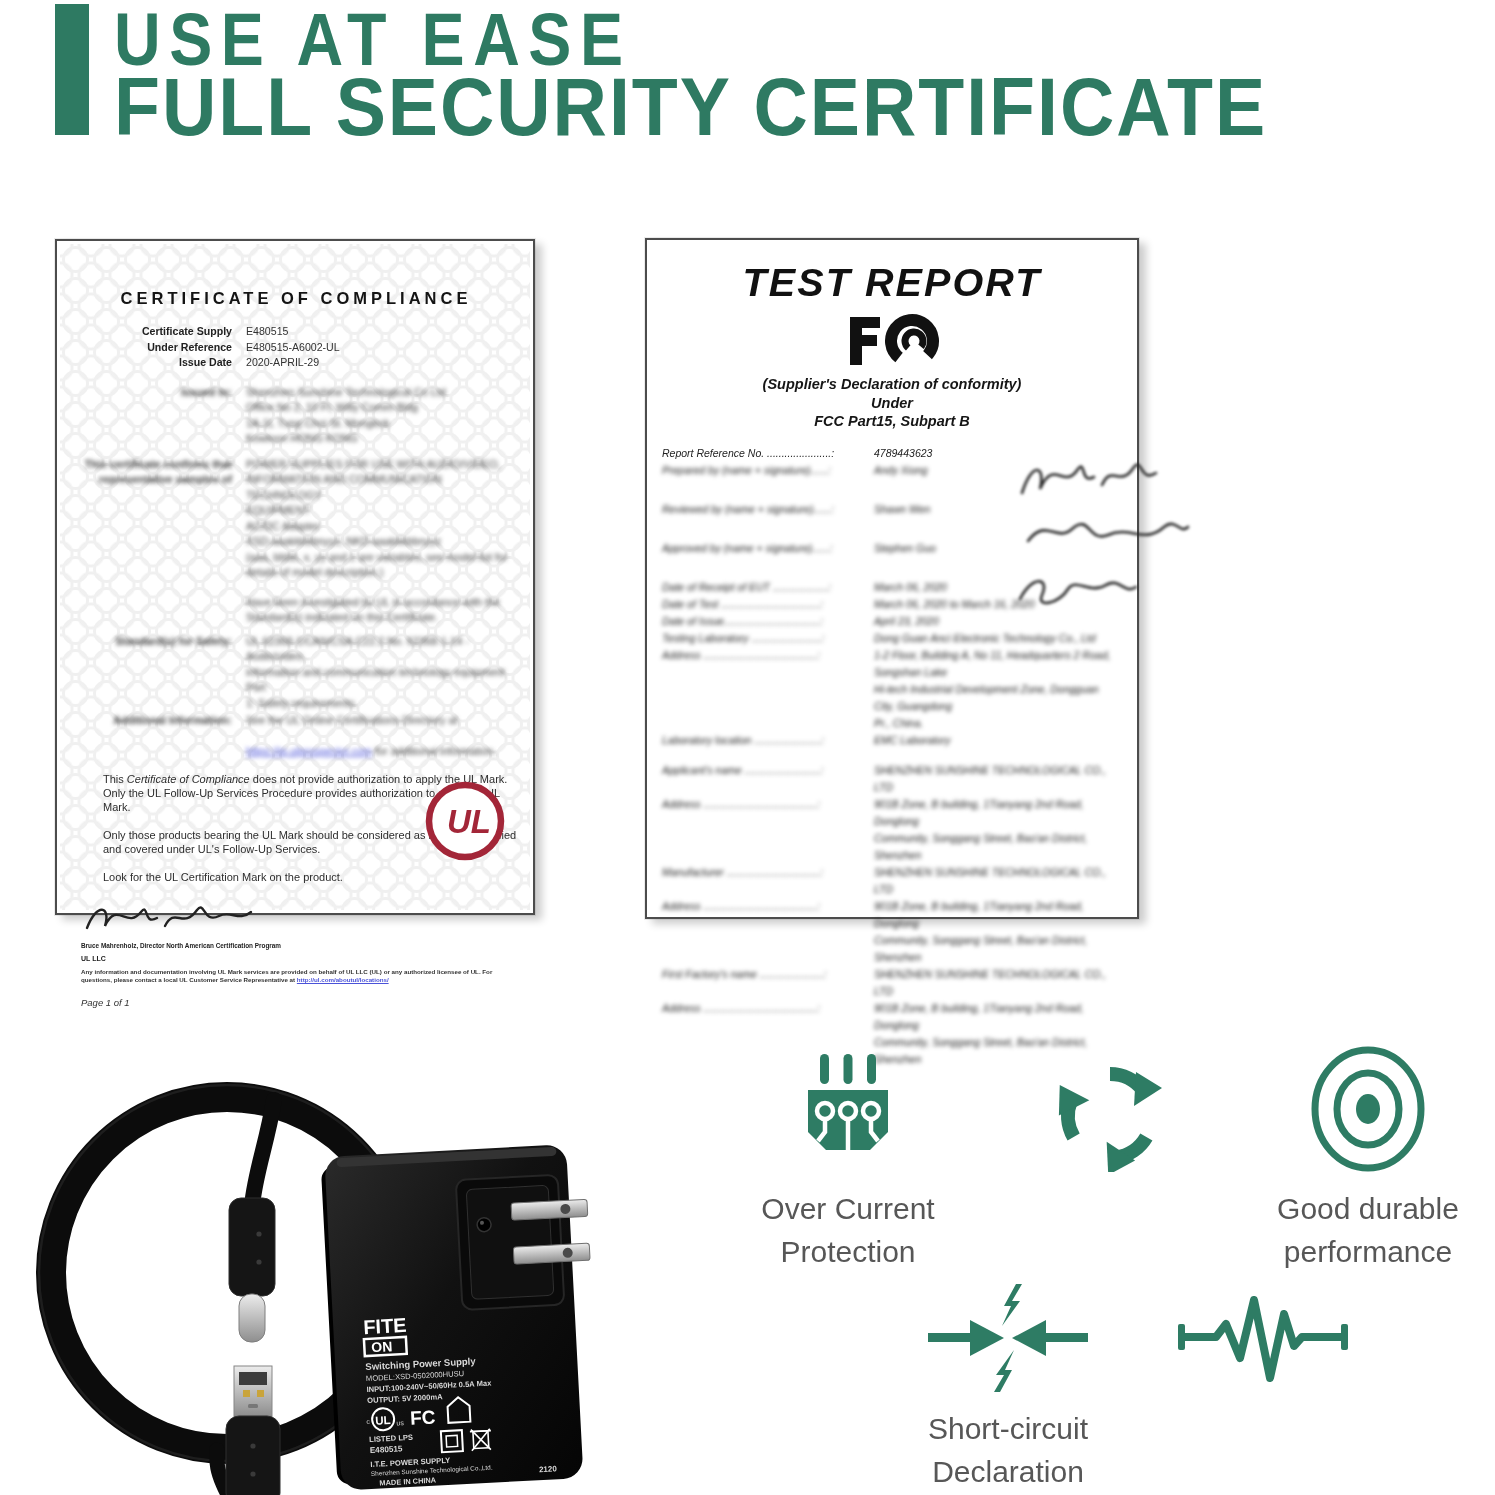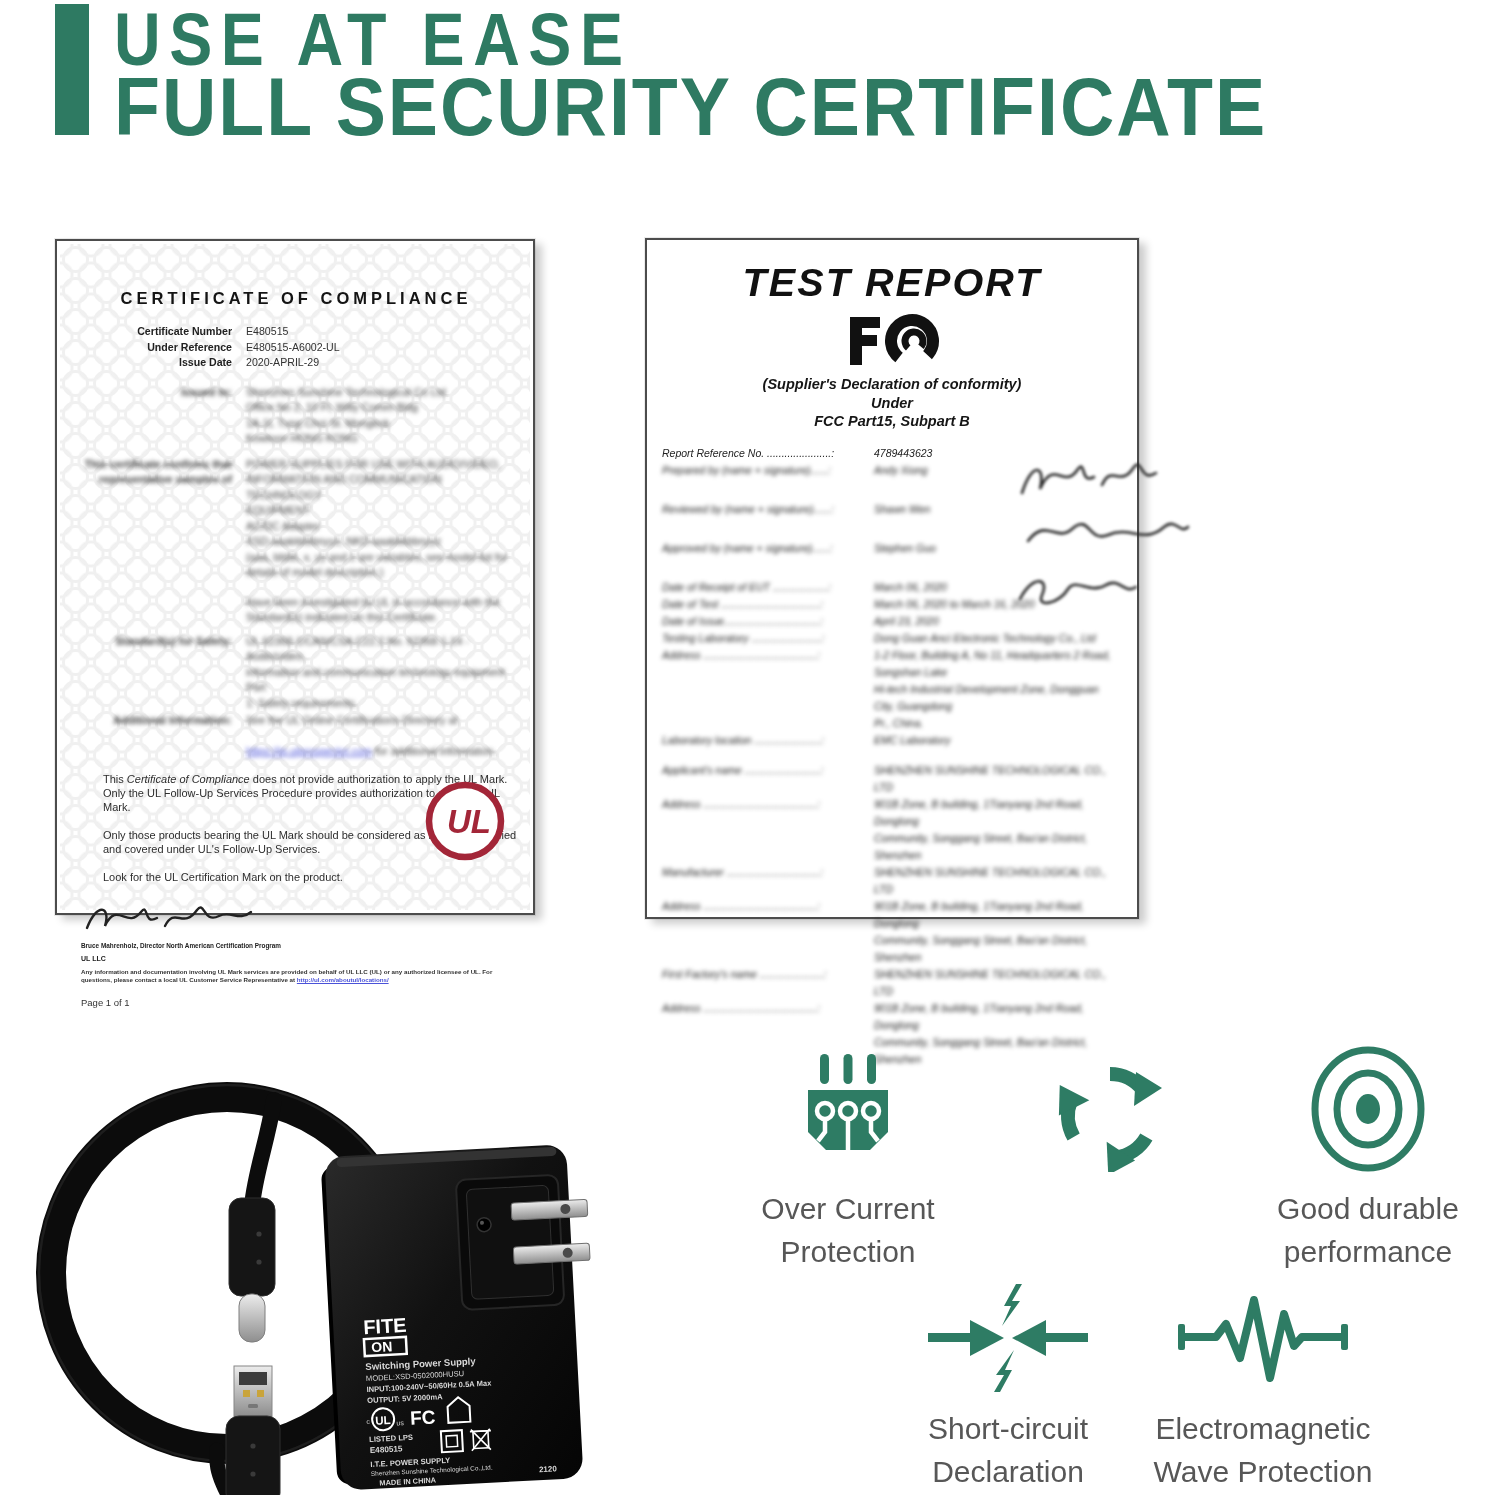--- a/index.html
+++ b/index.html
@@ -40,21 +40,21 @@
   .cert-blocks .cblock:nth-of-type(2){margin-bottom:14px;}
   .cert-blocks .cblock:nth-of-type(3){margin-bottom:8px;}
   .cert-blocks .cblock:nth-of-type(4){margin-bottom:2px;}
   .link{color:#4a52d9;text-decoration:underline;}
   .cert-paras{margin:12px 0 0 26px;width:420px;font-size:11px;line-height:14px;color:#2d2d2d;}
   .cert-paras p{margin:0 0 14px 0;}
   .cert-sign{margin-top:8px;margin-left:4px;}
   .sign-name{font-size:6.4px;font-weight:bold;color:#222;margin-top:2px;}
   .sign-org{font-size:7px;font-weight:bold;margin-top:6px;}
   .fineprint{font-size:6.2px;font-weight:bold;width:436px;margin-top:6px;line-height:8.5px;color:#333;}
-  .pagenum{font-size:9.5px;margin-top:12px;color:#333;}
+  .pagenum{font-size:9.5px;margin-top:12px;color:#333;font-style:italic;}
   .ul-logo{position:absolute;right:26px;bottom:46px;}
 
   
   .report-body{position:absolute;inset:0;padding:10px 15px 12px 15px;font-style:italic;}
   .report-title{text-align:center;font-size:38px;font-weight:bold;letter-spacing:2px;color:#111;margin-top:12px;transform:scale(1.04,1.02);}
   .fcc-wrap{display:flex;justify-content:center;margin-top:8px;}
   .report-sub{text-align:center;font-size:14.5px;font-weight:bold;line-height:18.5px;color:#161616;margin-top:6px;}
   .tr-rows{margin-top:14px;position:relative;}
   .trow{display:flex;font-size:10.5px;line-height:17px;color:#232323;}
   .tlabel{width:212px;flex:none;white-space:nowrap;overflow:hidden;}
@@ -82,21 +82,21 @@
   <div class="h-line h-line2">FULL SECURITY CERTIFICATE</div>
 
   <div class="doc" id="doc-cert">
     <div class="watermark"></div>
     <div class="cert-body">
       <div class="cert-title">CERTIFICATE OF COMPLIANCE</div>
 
       <div class="meta">
 
           <div class="mrow">
-            <div class="mlabel">Certificate Number</div>
+            <div class="mlabel">Certificate Supply</div>
             <div class="mvalue">E480515</div>
           </div>
 
           <div class="mrow">
             <div class="mlabel">Under Reference</div>
             <div class="mvalue">E480515-A6002-UL</div>
           </div>
 
           <div class="mrow">
             <div class="mlabel">Issue Date</div>
@@ -448,17 +448,15 @@
   <div class="feature row2" style="left:1123px;top:1284px">
     <div class="f-icon">
       <svg width="170" height="104" viewBox="0 0 170 104">
         <g fill="#2e7c64">
           <rect x="0" y="36" width="7" height="26" rx="2"></rect>
           <rect x="163" y="36" width="7" height="26" rx="2"></rect>
         </g>
         <path d="M7,49 H38 L48,36 L62,70 L76,12 L92,90 L106,26 L116,58 L124,49 H163" stroke="#2e7c64" stroke-width="8" fill="none" stroke-linejoin="round" stroke-linecap="round"></path>
       </svg>
     </div>
-    <div class="f-label">Electromagnetic
-Wave Protection</div>
   </div>
 
 </div>
 
 </body></html>

